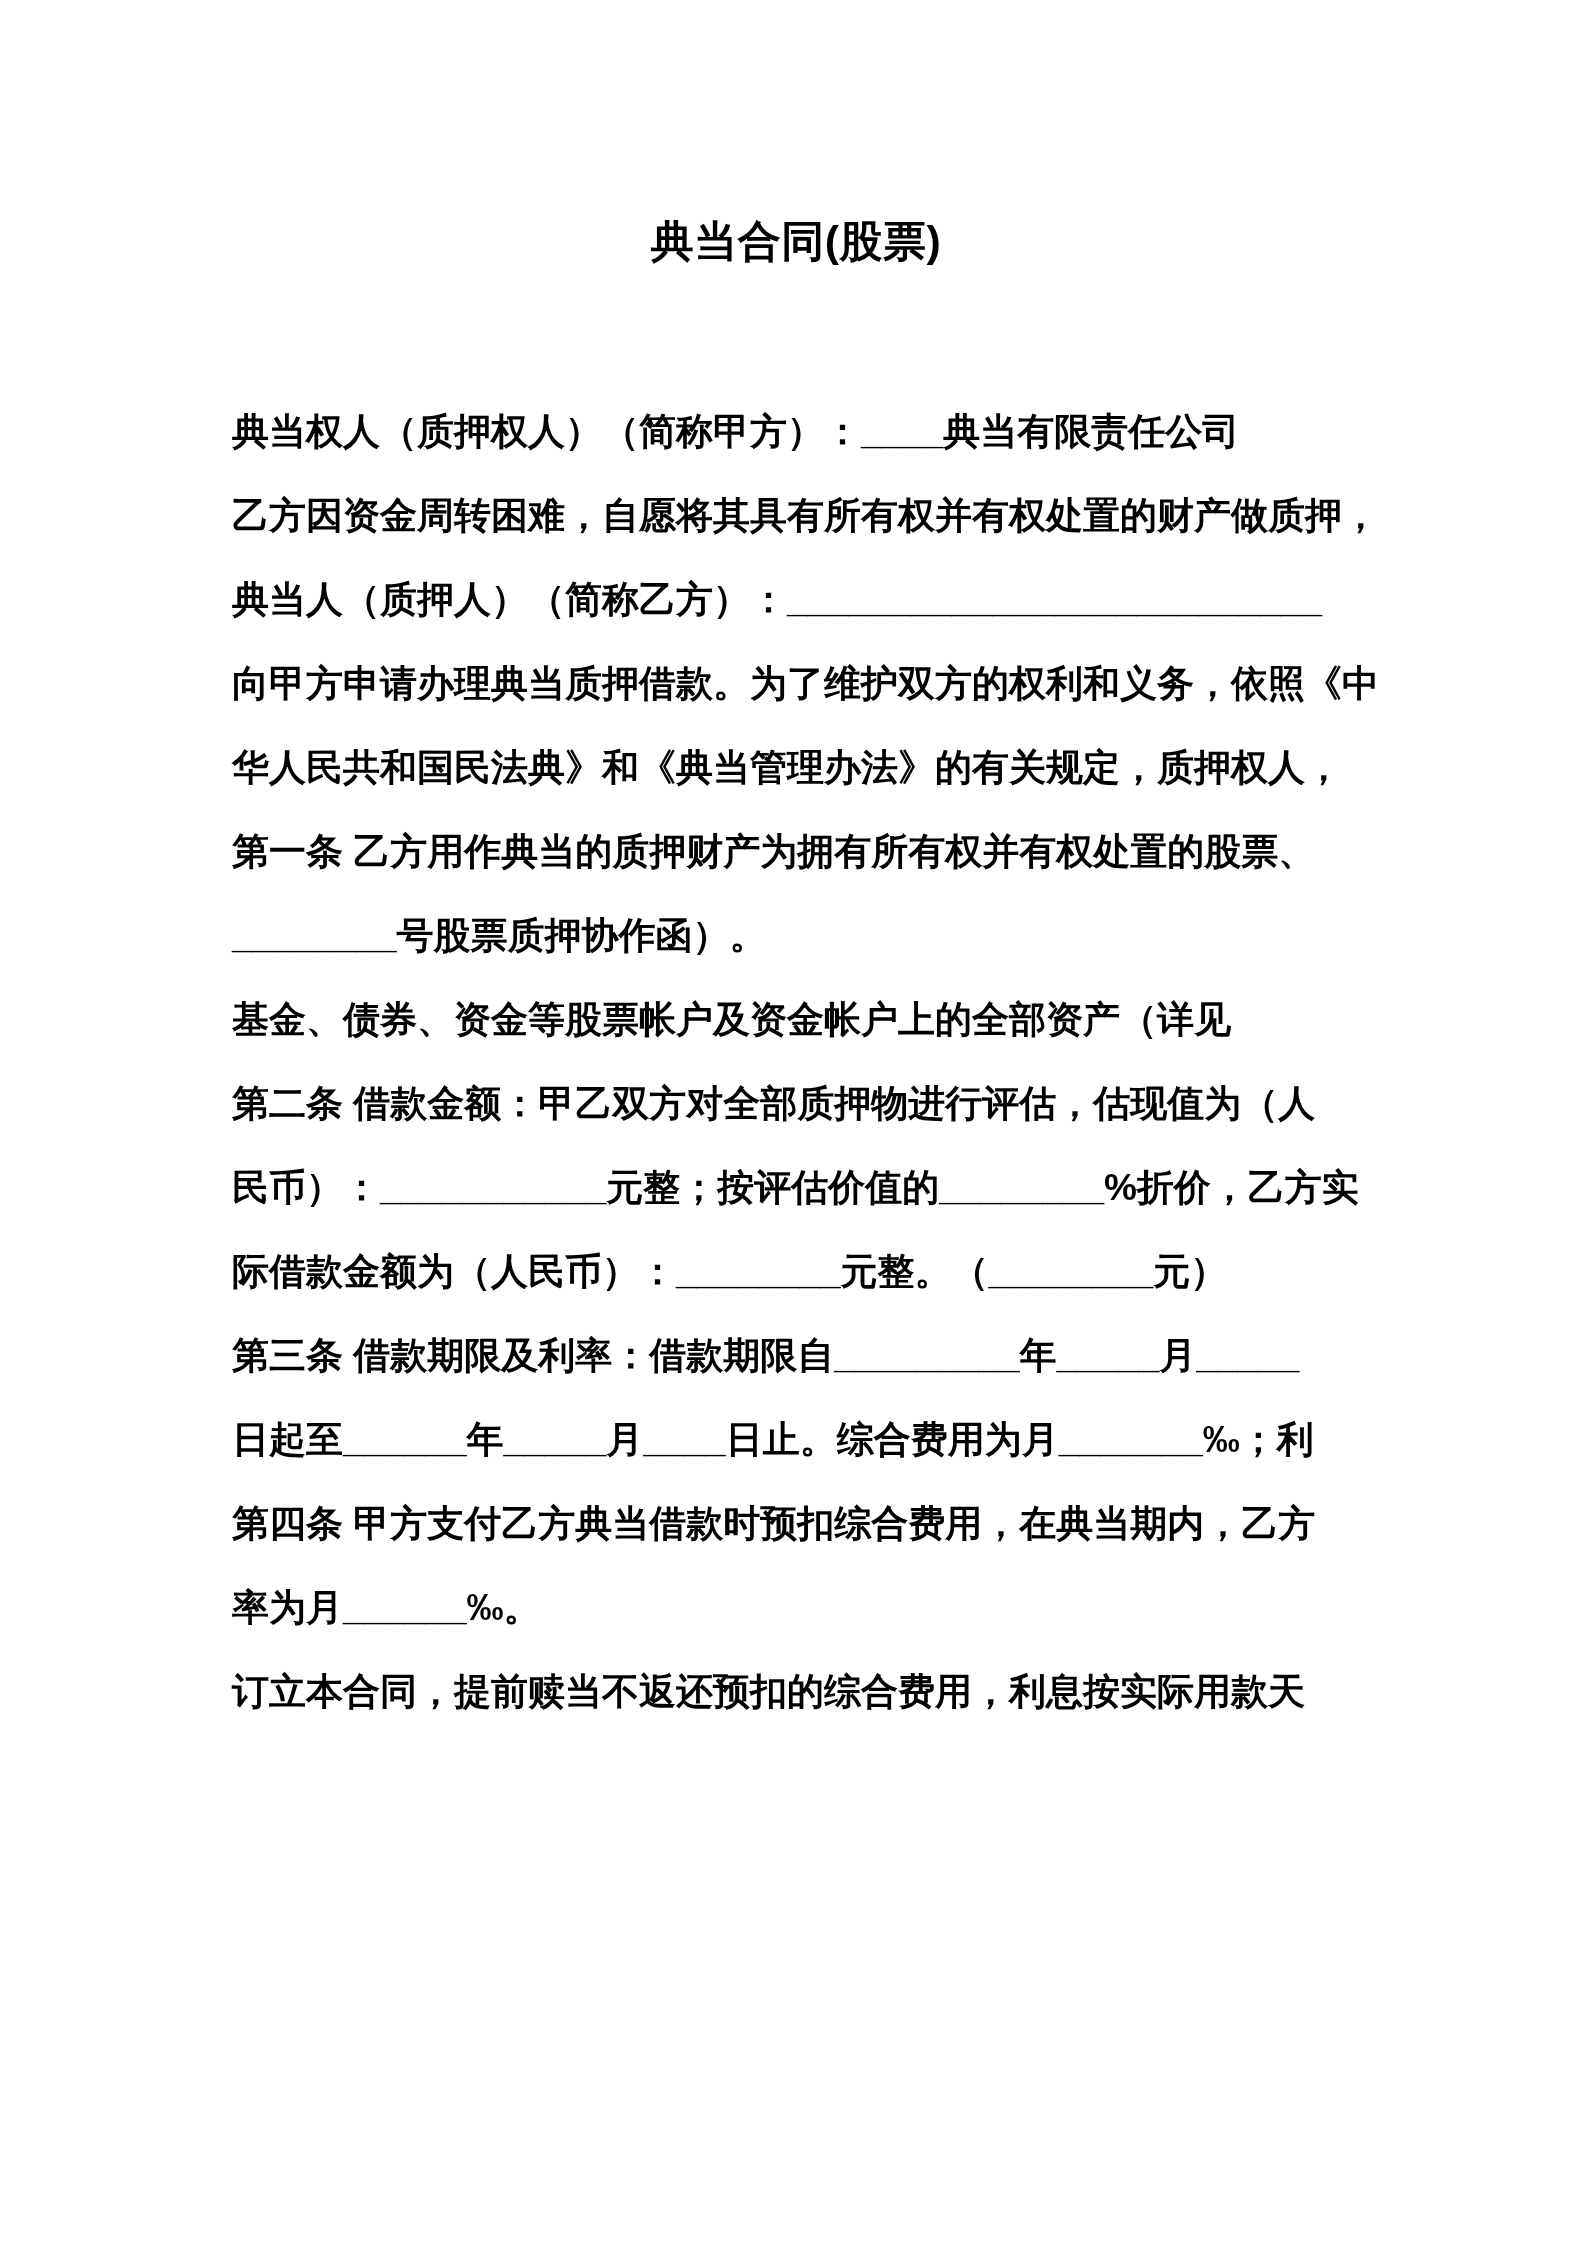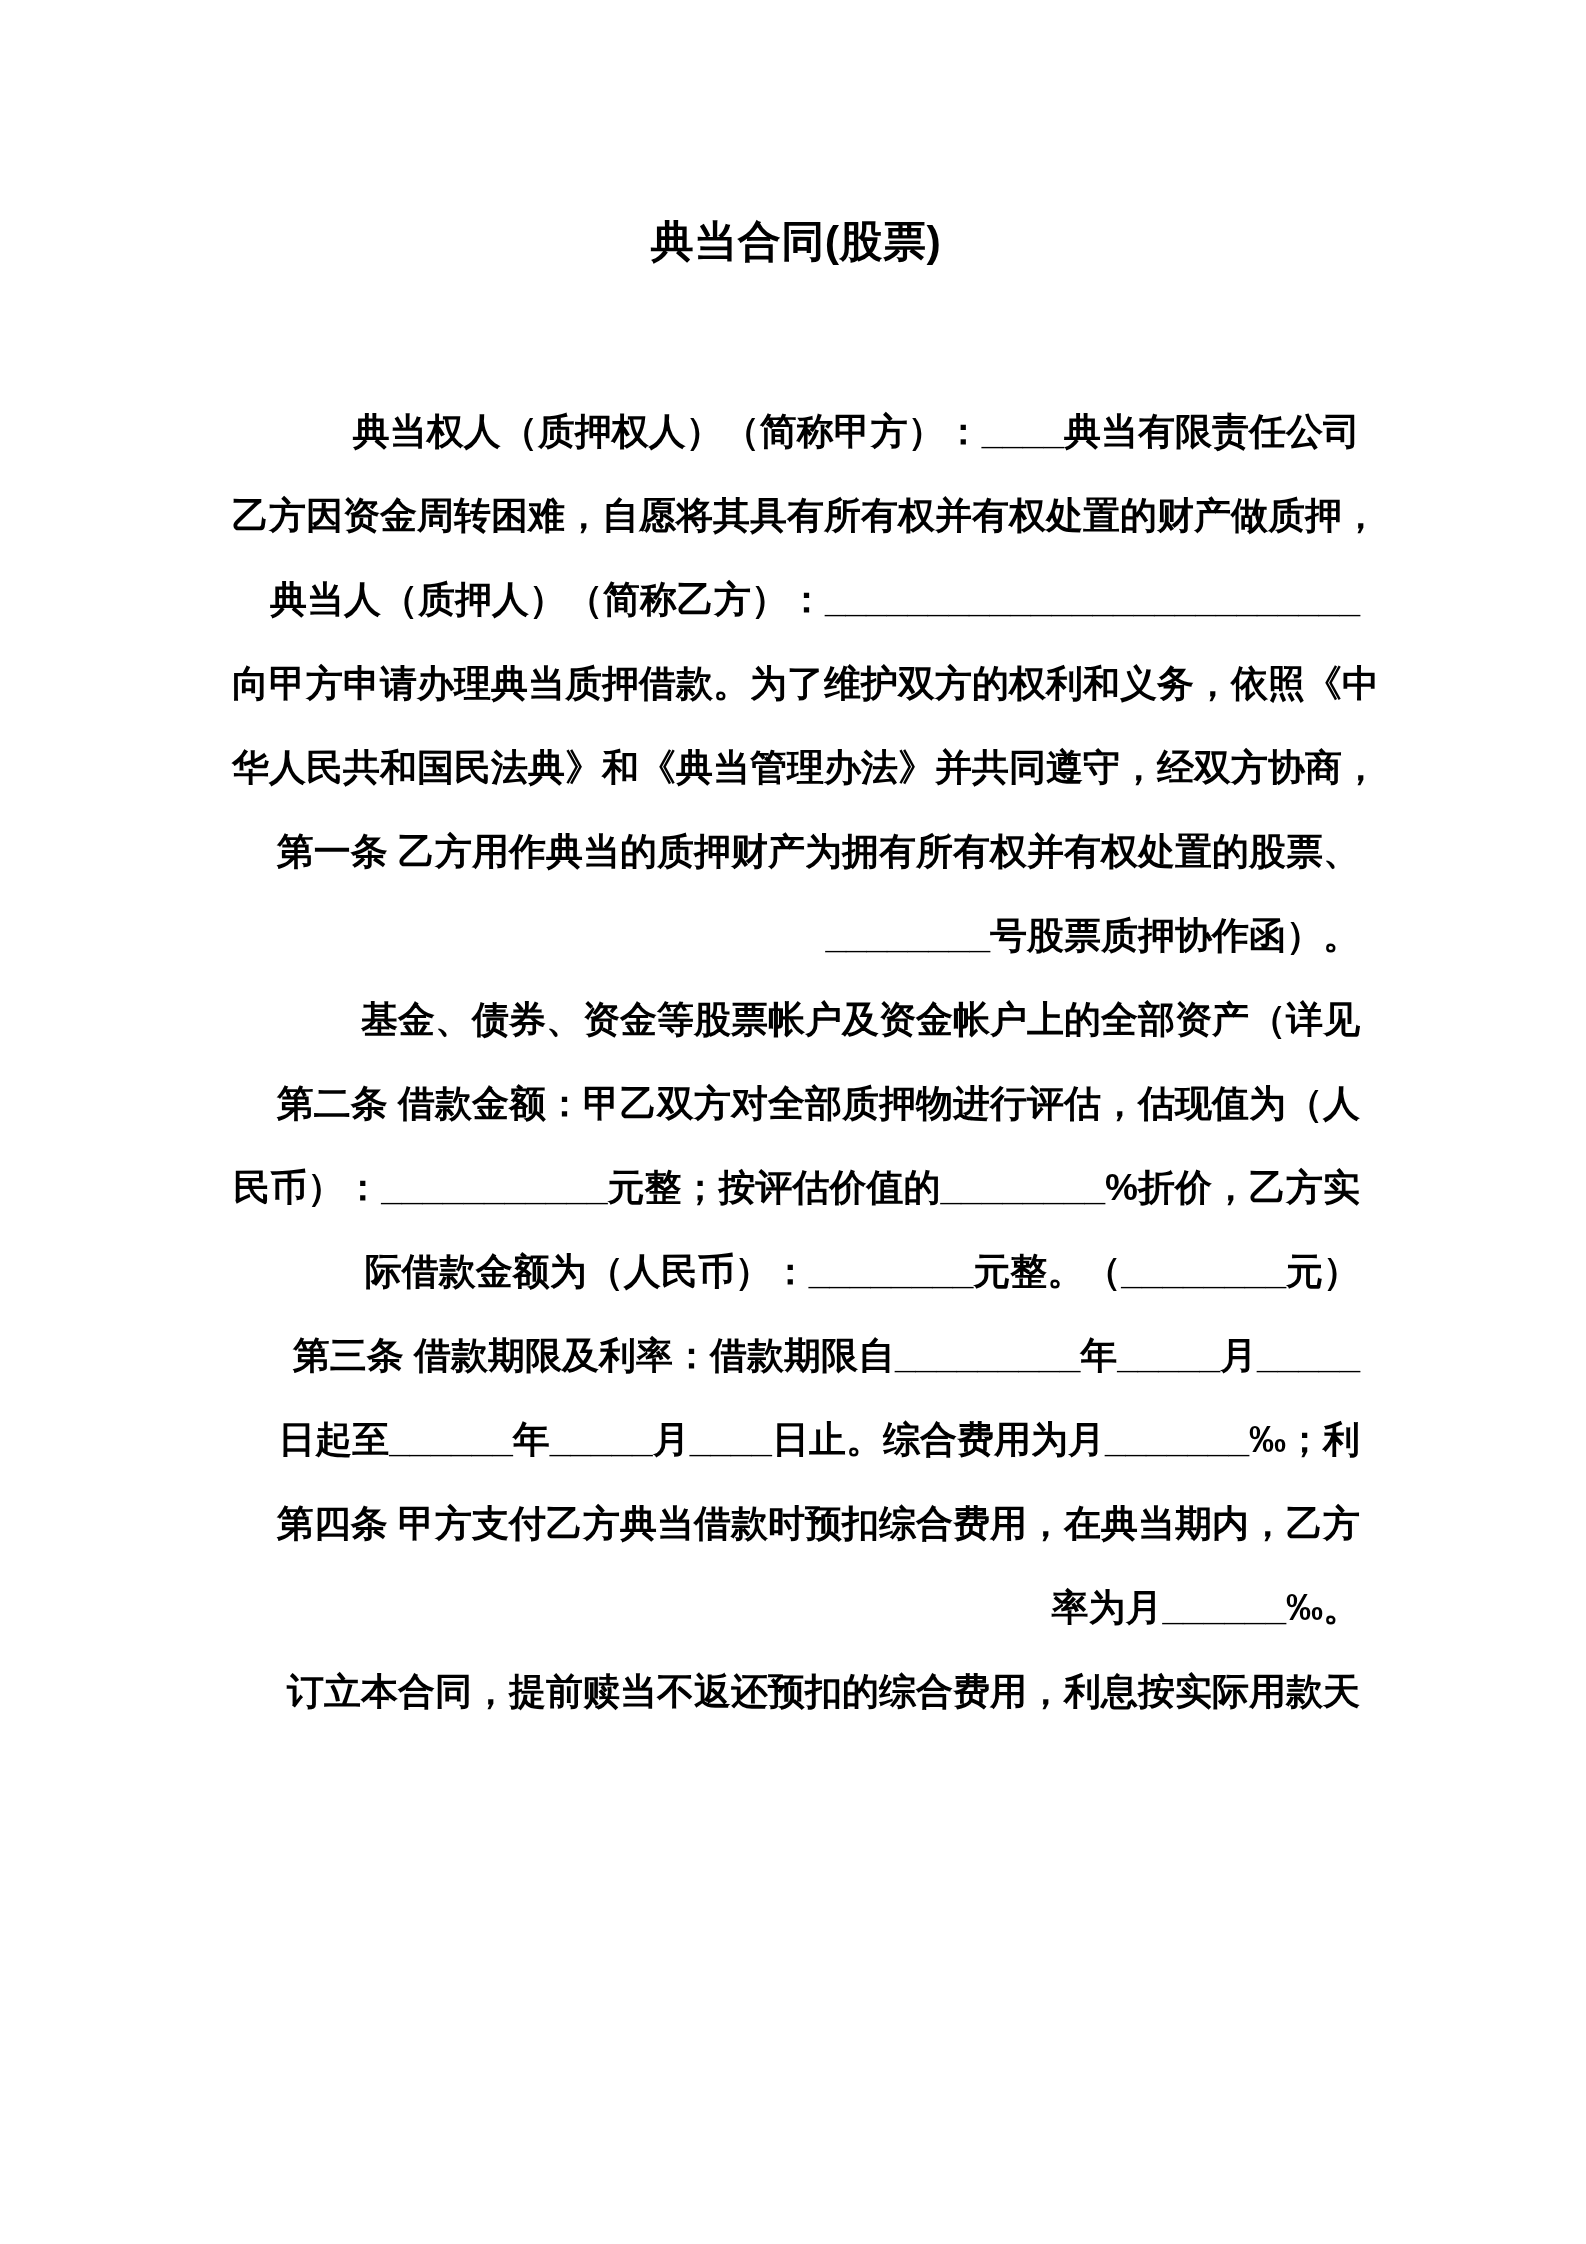--- a/index.html
+++ b/index.html
@@ -21,41 +21,40 @@
   .doc-title {
     margin: 0 0 124px 0;
     text-align: center;
     font-size: 43px;
     line-height: 1.15;
     font-weight: 700;
     letter-spacing: 0.5px;
   }
   .doc-body {
     width: 1128px;
-    text-align: right;
   }
   .line {
     font-size: 37px;
     font-weight: 700;
     line-height: 84px;
     white-space: pre;
     letter-spacing: 0;
   }
 </style>
 </head>
 <body>
 
 <div class="page">
   <h1 class="doc-title">典当合同(股票)</h1>
   <div class="doc-body">
     <div class="line">典当权人（质押权人）（简称甲方）：____典当有限责任公司</div>
     <div class="line">乙方因资金周转困难，自愿将其具有所有权并有权处置的财产做质押，</div>
     <div class="line">典当人（质押人）（简称乙方）：__________________________</div>
     <div class="line">向甲方申请办理典当质押借款。为了维护双方的权利和义务，依照《中</div>
-    <div class="line">华人民共和国民法典》和《典当管理办法》并共同遵守，经双方协商，</div>
+    <div class="line">华人民共和国民法典》和《典当管理办法》的有关规定，质押权人，</div>
     <div class="line">第一条 乙方用作典当的质押财产为拥有所有权并有权处置的股票、</div>
     <div class="line">________号股票质押协作函）。</div>
     <div class="line">基金、债券、资金等股票帐户及资金帐户上的全部资产（详见</div>
     <div class="line">第二条 借款金额：甲乙双方对全部质押物进行评估，估现值为（人</div>
     <div class="line">民币）：___________元整；按评估价值的________%折价，乙方实</div>
     <div class="line">际借款金额为（人民币）：________元整。（________元）</div>
     <div class="line">第三条 借款期限及利率：借款期限自_________年_____月_____</div>
     <div class="line">日起至______年_____月____日止。综合费用为月_______‰；利</div>
     <div class="line">第四条 甲方支付乙方典当借款时预扣综合费用，在典当期内，乙方</div>
     <div class="line">率为月______‰。</div>

